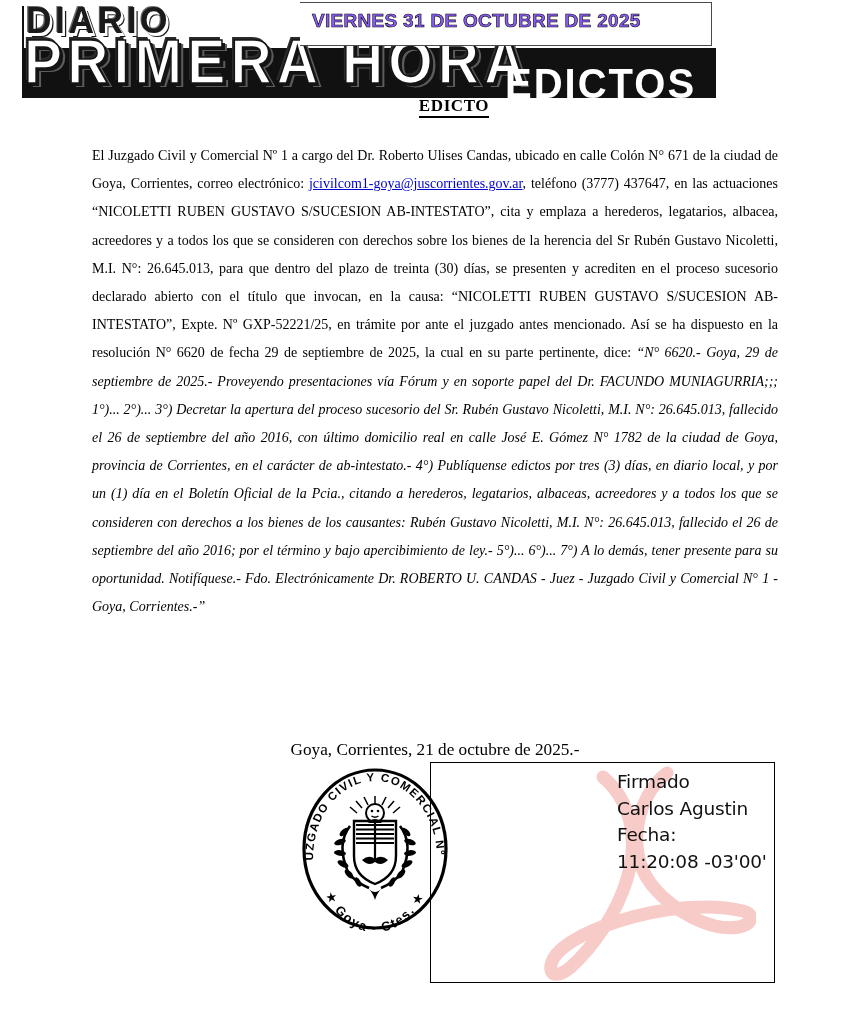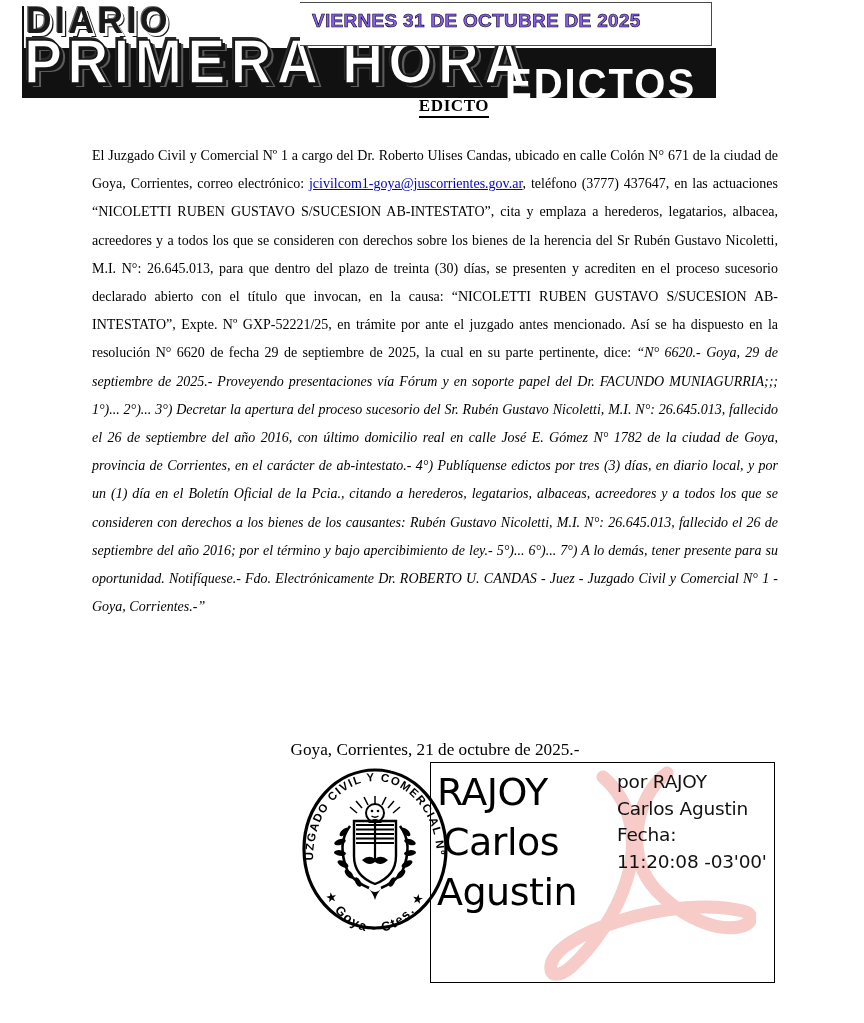--- a/index.html
+++ b/index.html
@@ -310,24 +310,19 @@
 
       <path d="M -13,12 Q -6,6 0,11 Q 6,6 13,12 Q 6,19 0,14 Q -6,19 -13,12 Z" fill="#000"></path>
     </g>
   </svg>
 </div>
 
 <div class="sigbox">
   <svg class="sig-flourish" viewBox="0 0 215 222">
     <path d="M 62,16 C 90,40 98,78 86,118 C 76,152 52,186 30,206 C 18,216 8,216 10,204 C 13,188 40,172 78,160 C 122,146 170,142 202,150 C 214,153 212,163 198,166 C 176,170 146,158 122,136 C 104,120 94,98 96,72 C 98,44 112,22 126,12" fill="none" stroke="#f7cbc8" stroke-width="13" stroke-linecap="round" stroke-linejoin="round"></path>
   </svg>
-  <div class="sig-name">
-    <div class="ln1">RAJOY</div>
-    <div class="ln2">Carlos</div>
-    <div class="ln3">Agustin</div>
-  </div>
   <div class="sig-details">
-    <div>por RAJOY</div>
+    <div>Firmado</div>
     <div>Carlos Agustin</div>
     <div>Fecha:</div>
     <div>11:20:08 -03'00'</div>
   </div>
 </div>
 
 </body></html>

